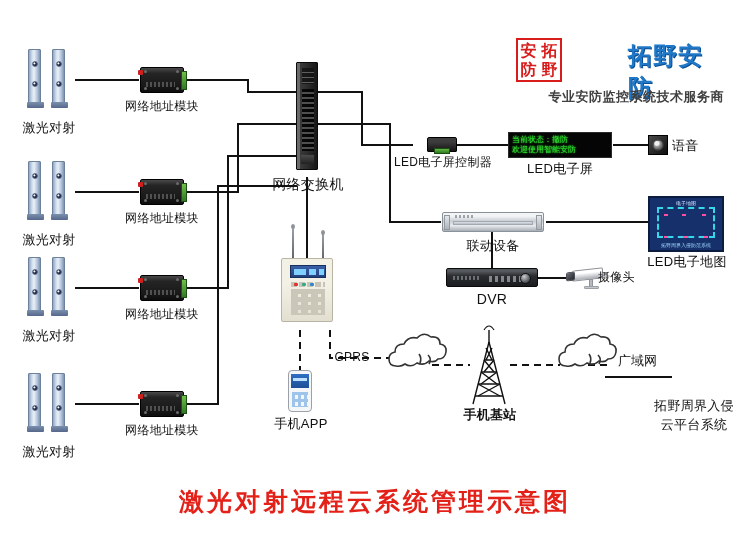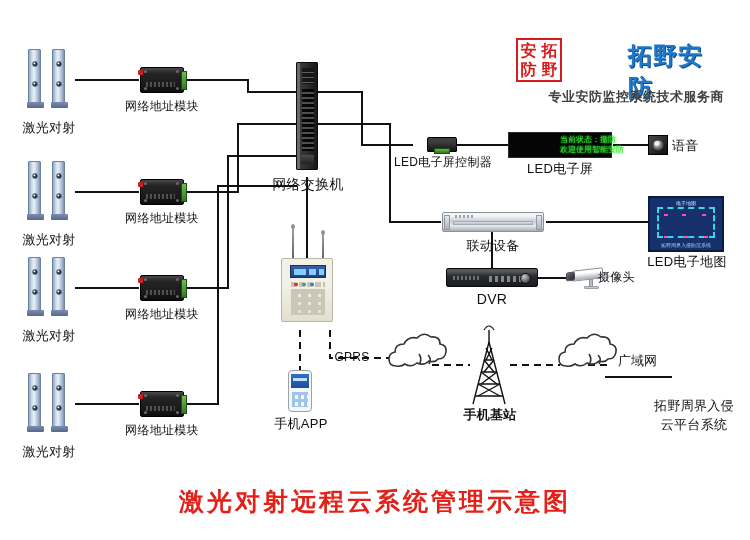--- a/index.html
+++ b/index.html
@@ -54,21 +54,21 @@
   .ledctl{position:relative;width:30px;height:15px;
        background:linear-gradient(180deg,#3d3d3d 0 30%,#141414 100%);
        border-radius:2px 2px 1px 1px;border:1px solid #000;box-sizing:border-box;}
   .ledctl .grn{position:absolute;left:6px;bottom:-3px;width:16px;height:6px;
        background:linear-gradient(180deg,#63b844,#2b7a1f);border:1px solid #1b4d13;box-sizing:border-box;}
 
   
   .ledscreen{position:relative;width:104px;height:26px;background:#050505;
        border:1px solid #2a2a2a;box-sizing:border-box;padding:2px 3px;}
   .ledscreen div{color:#2fe02f;font-size:8px;line-height:10px;white-space:nowrap;
-       font-family:"Liberation Sans",sans-serif;text-shadow:0 0 2px #25ff25;margin-left:48px;}
+       font-family:"Liberation Sans",sans-serif;text-shadow:0 0 2px #25ff25;}
 
   
   .speaker{position:relative;width:20px;height:20px;
        background:linear-gradient(135deg,#4a4a4a,#0e0e0e);border:1px solid #000;box-sizing:border-box;}
   .speaker .cone{position:absolute;left:50%;top:50%;transform:translate(-50%,-50%);
        width:11px;height:11px;border-radius:50%;
        background:radial-gradient(circle at 38% 32%,#f2f2f2 0 22%,#9a9a9a 40%,#2b2b2b 100%);
        border:1px solid #555;box-sizing:border-box;}
 
   

